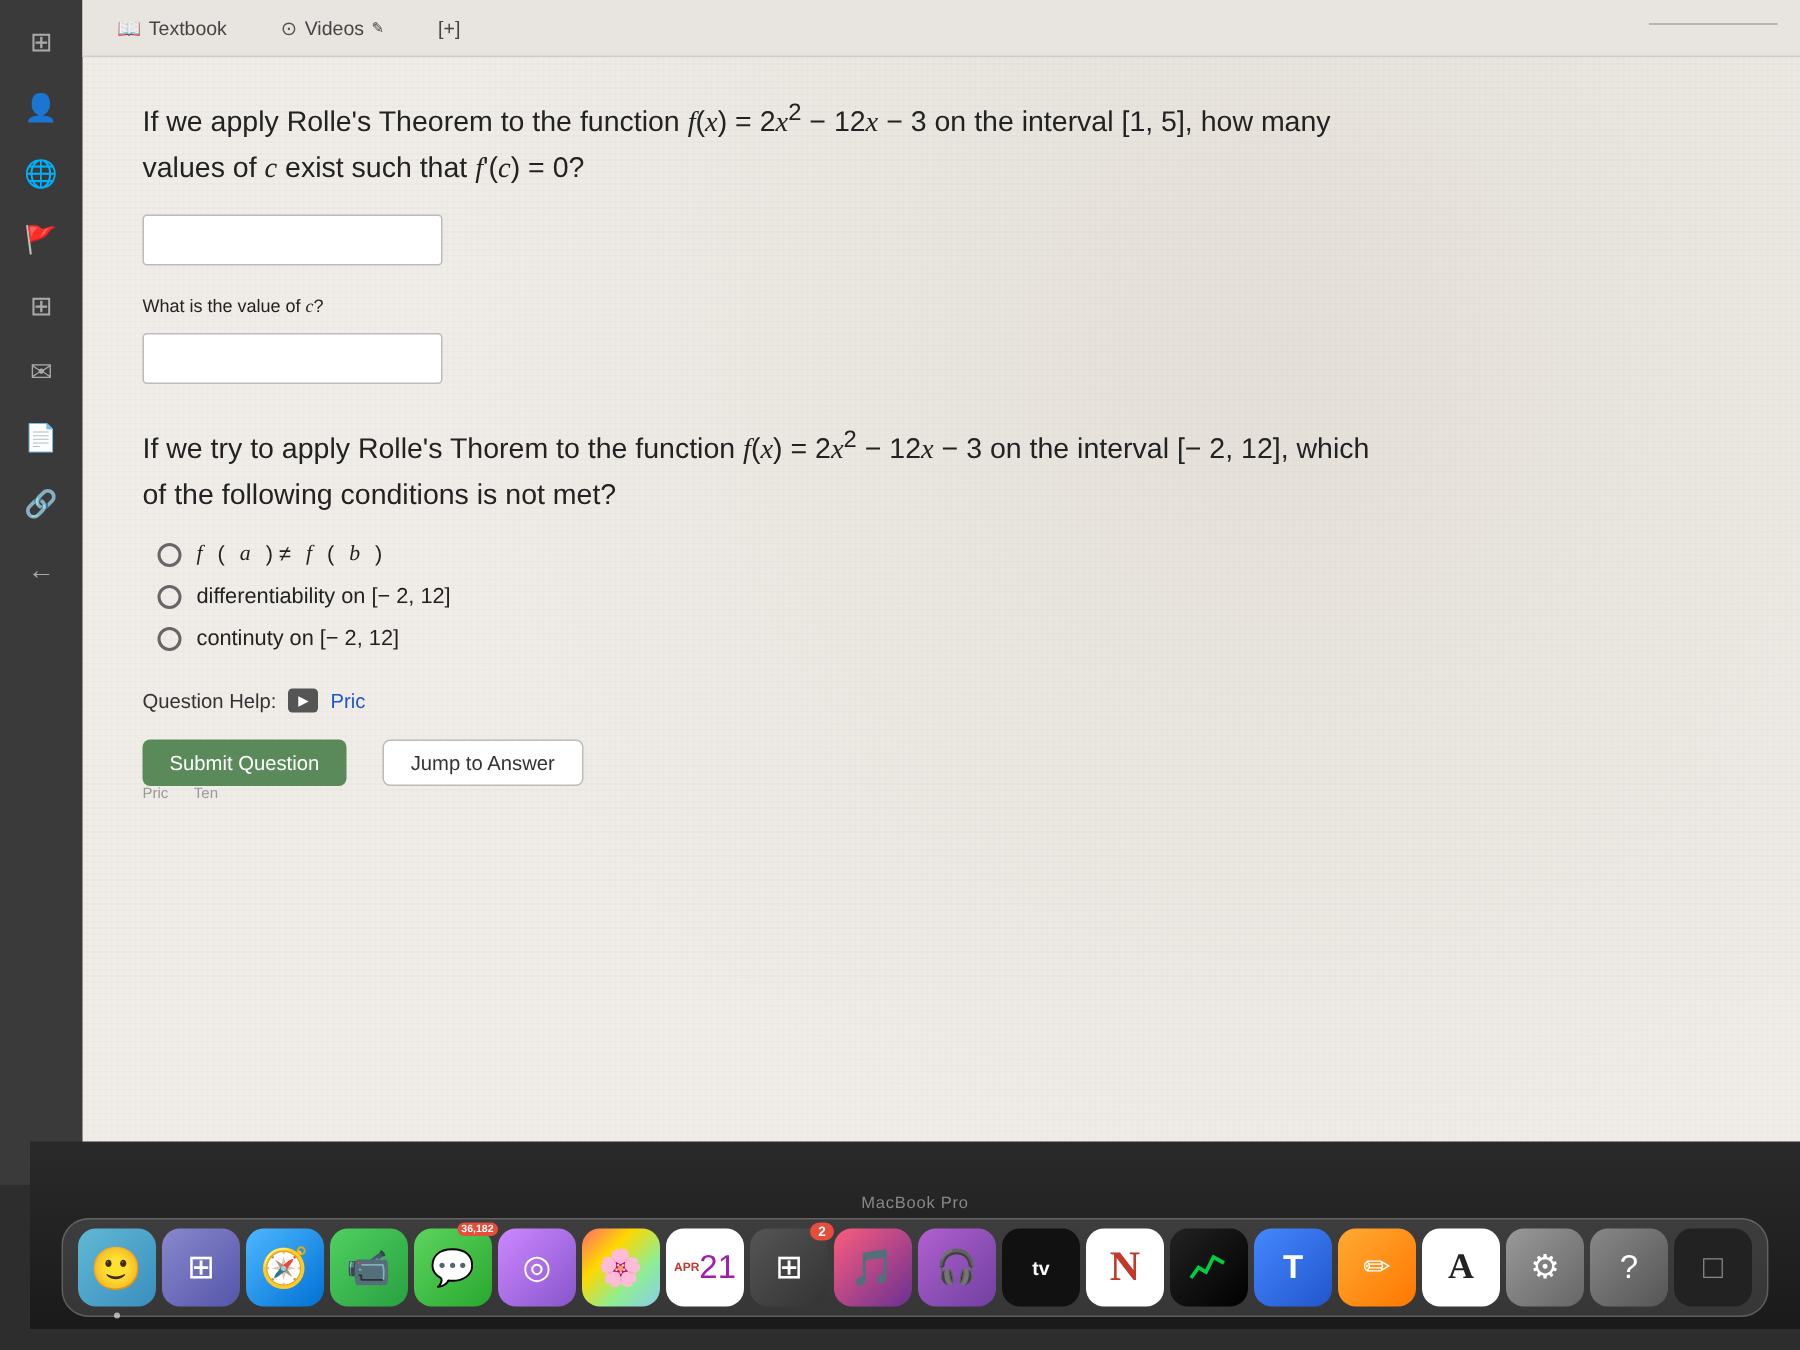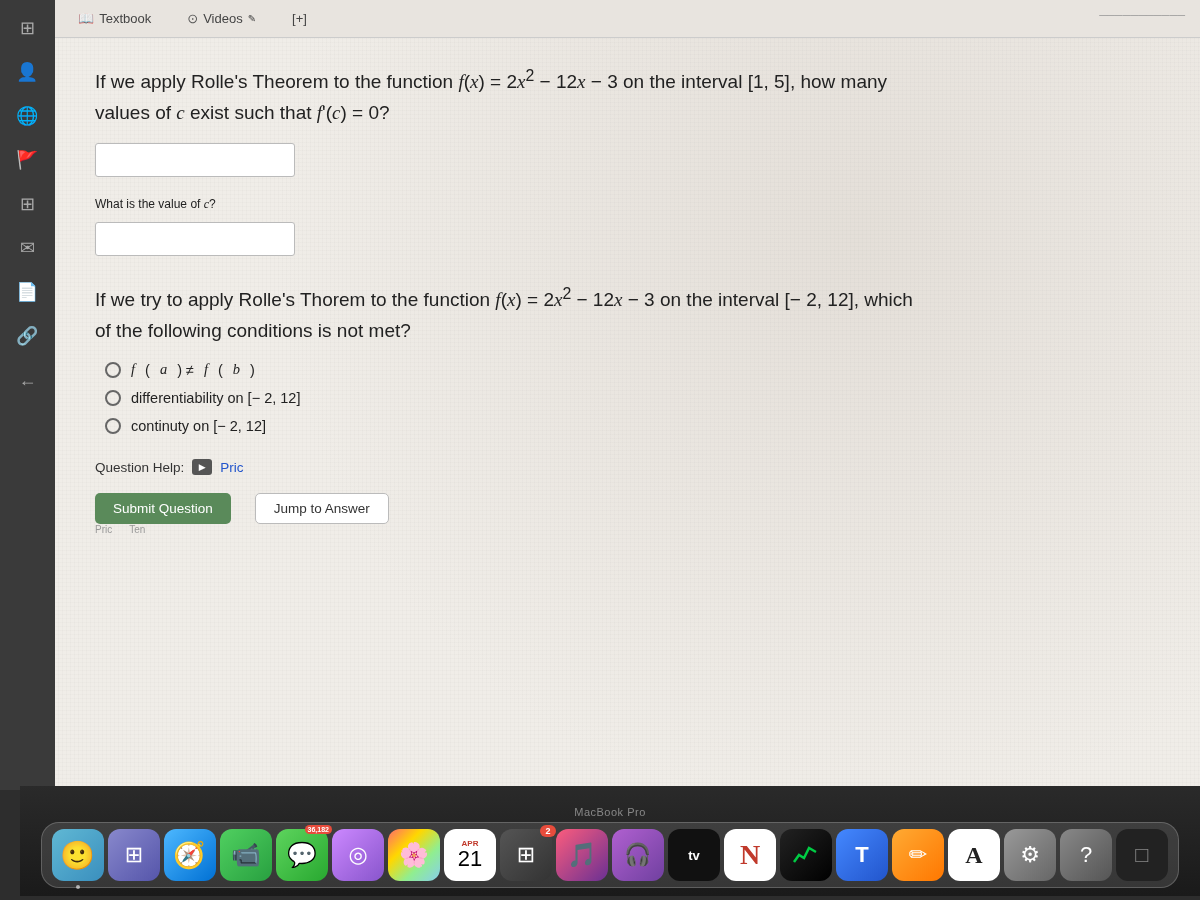--- a/index.html
+++ b/index.html
@@ -195,24 +195,24 @@
       border: 1px solid #bbb;
       padding: 7px 18px;
       border-radius: 5px;
       font-size: 13.5px;
       cursor: pointer;
     }
 
     
     .dock-bar {
       position: absolute;
-      bottom: 4px;
+      bottom: 14px;
       left: 0;
       right: 0;
-      height: 110px;
+      height: 125px;
       background: linear-gradient(to top, #1a1a1a, #2a2a2a);
       display: flex;
       flex-direction: column;
       align-items: center;
       margin-left: 20px;
     }
 
     .dock-container {
       position: absolute;
       bottom: 8px;
@@ -296,21 +296,21 @@
     .calendar-month {
       font-size: 8px;
       font-weight: bold;
       color: #c0392b;
       text-transform: uppercase;
       line-height: 1;
     }
     .calendar-day {
       font-size: 22px;
       font-weight: 300;
-      color: #000000;
+      color: #a21caf;
       line-height: 1;
     }
 
     .top-right-badge {
       position: absolute;
       top: 8px;
       right: 15px;
       font-size: 12px;
       color: #777;
     }
@@ -449,21 +449,21 @@
     </div>
 
     <div class="dock-item siri" style="background: linear-gradient(135deg, #cc88ff, #8855cc);">
       <span style="font-size:22px; color:white;">◎</span>
     </div>
 
     <div class="dock-item" style="background: linear-gradient(135deg, #ff6b6b 0%, #ffd700 33%, #90EE90 66%, #87CEEB 100%);">
       <span style="font-size:24px;">🌸</span>
     </div>
 
-    <div class="dock-item calendar" style="background:white; flex-direction:column; gap:0;">
+    <div class="dock-item calendar" style="background:white; flex-direction:row; gap:0;">
       <div class="calendar-month">APR</div>
       <div class="calendar-day">21</div>
     </div>
 
     <div class="dock-item" style="background: linear-gradient(135deg,#555,#333);">
       <span style="font-size:22px; color:white;">⊞</span>
       <div class="dock-badge">2</div>
     </div>
 
     <div class="dock-item music">

